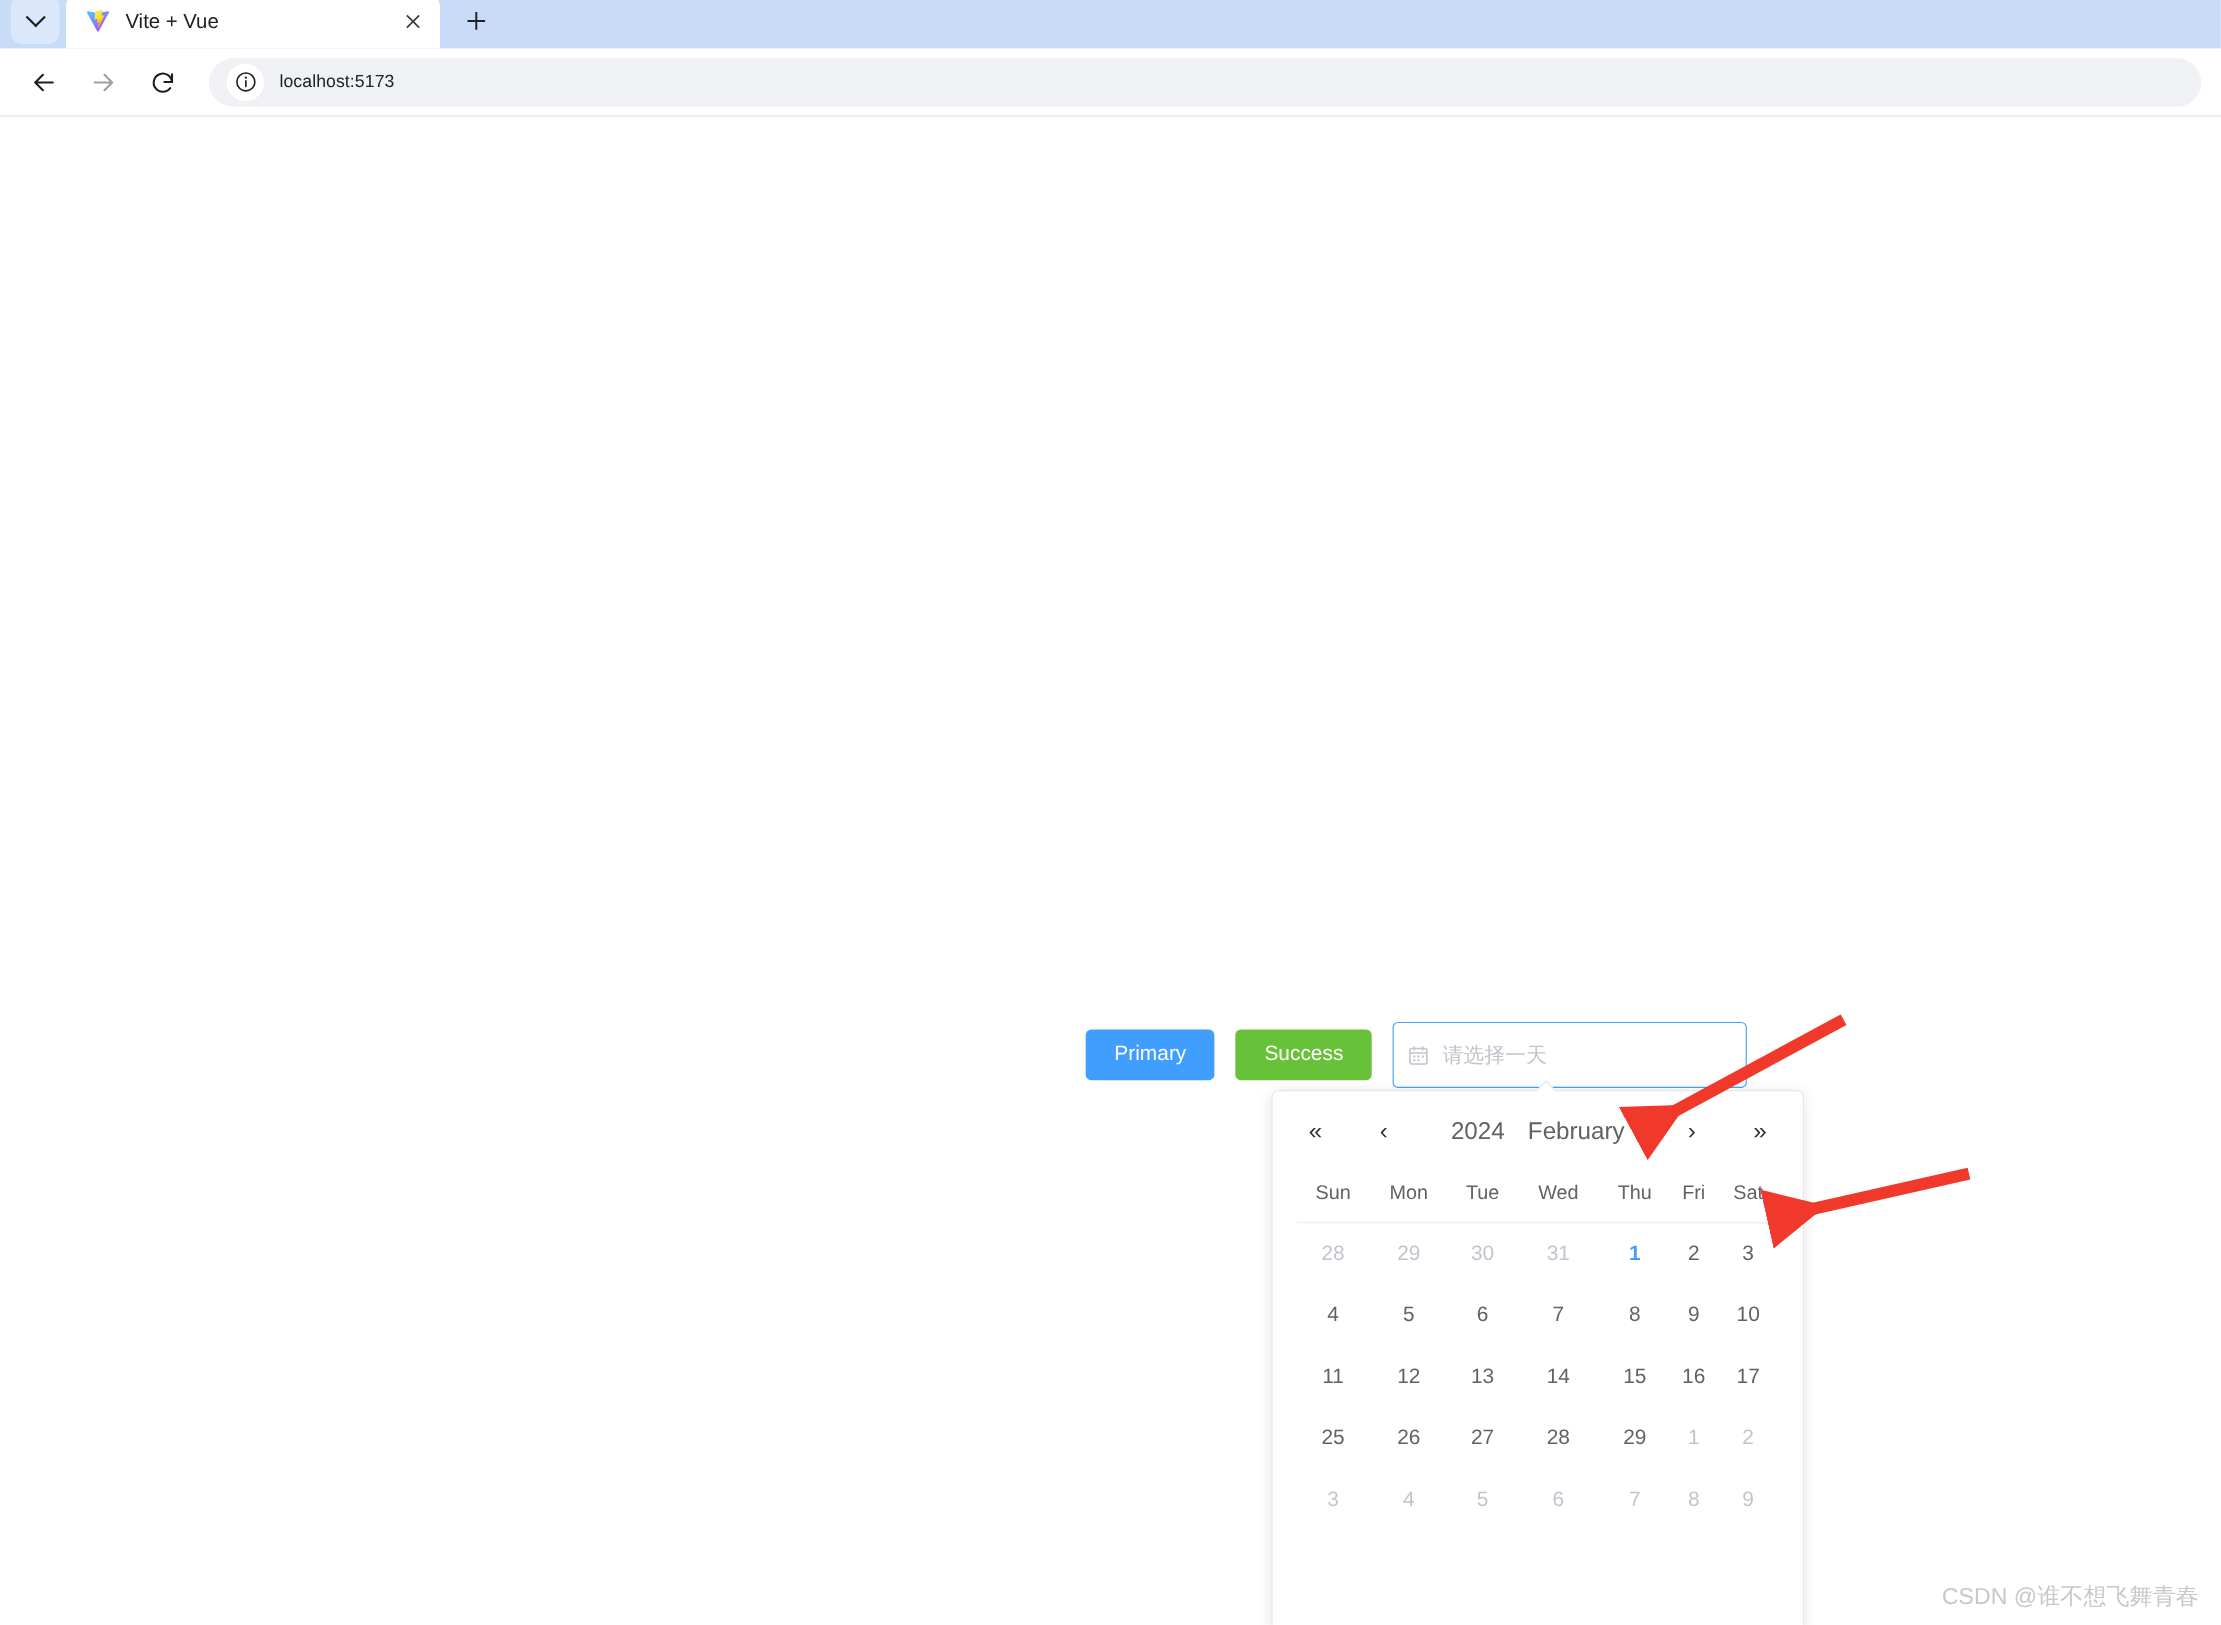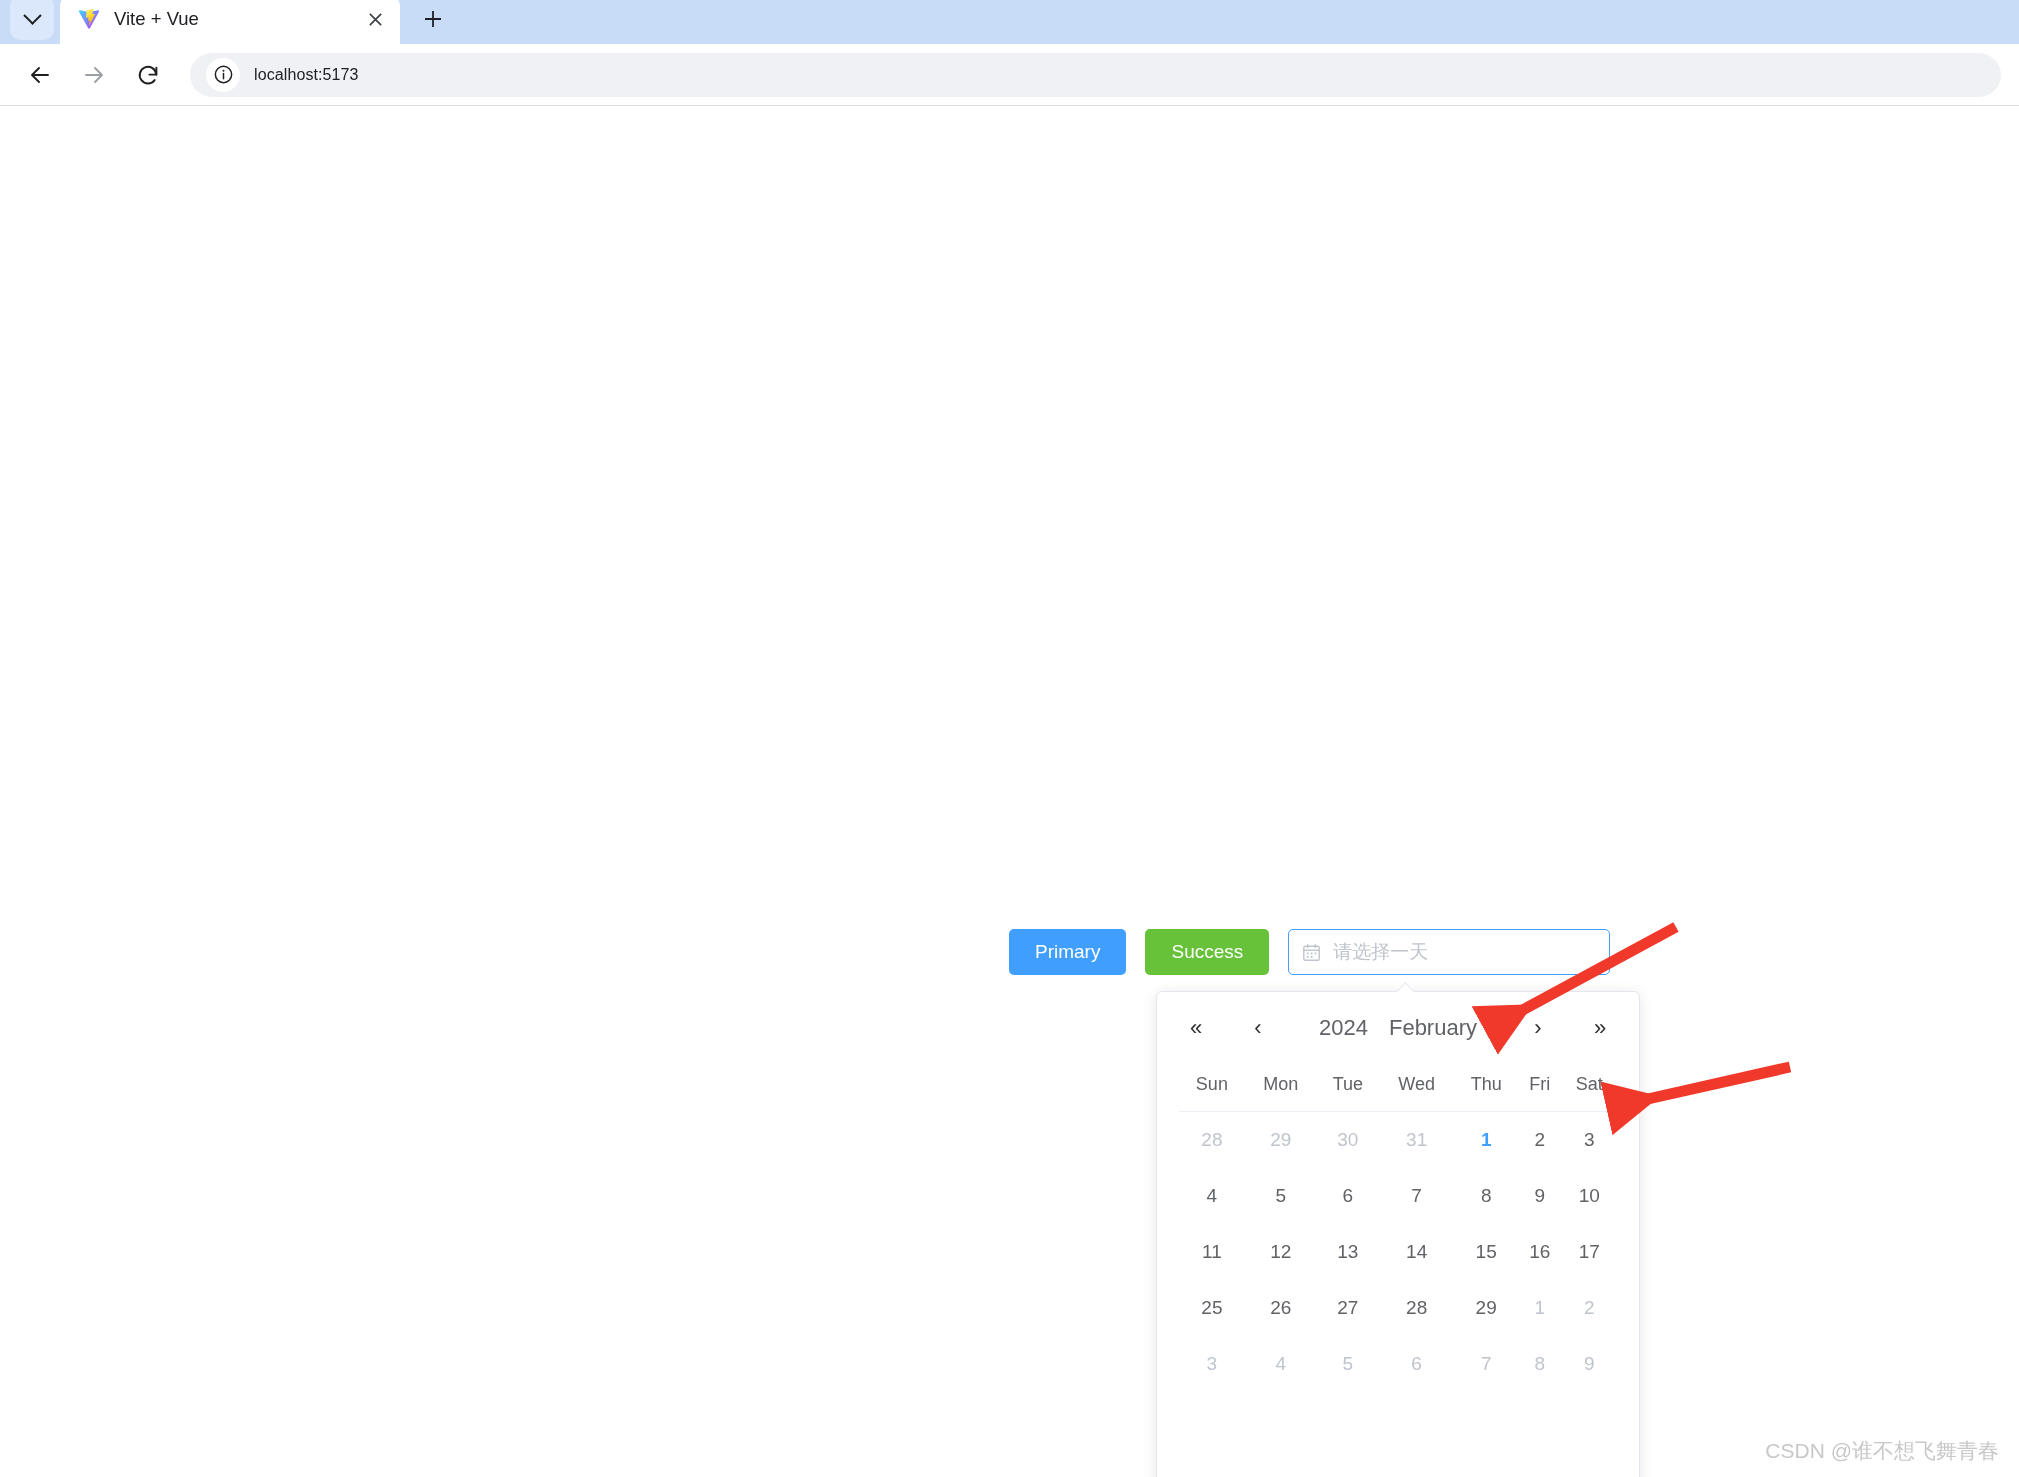--- a/index.html
+++ b/index.html
@@ -101,39 +101,39 @@
 
   
   .viewport {
     position: absolute;
     top: 119px; left: 0; right: 0; bottom: 0;
     background: #ffffff;
   }
 
   .demo-row {
     position: absolute;
-    left: 1009px; top: 810px;
+    left: 987px; top: 810px;
     display: flex; align-items: center;
     gap: 19px;
   }
   .el-button {
     height: 46px;
     border: none; border-radius: 5px;
     padding: 0 26px;
     font-size: 19px;
     color: #ffffff;
     font-family: "Liberation Sans", sans-serif;
     cursor: pointer;
     display: flex; align-items: center; justify-content: center;
   }
   .el-button.primary { background: #409eff; }
   .el-button.success { background: #67c23a; }
 
   .el-date-input {
-    width: 322px; height: 46px;
+    width: 322px; height: 60px;
     border: 1px solid #409eff;
     border-radius: 5px;
     background: #ffffff;
     display: flex; align-items: center;
     padding: 0 12px;
     cursor: pointer;
   }
   .el-date-input .cal-icon { flex: none; margin-right: 11px; }
   .el-date-input .ph {
     font-size: 19px;

